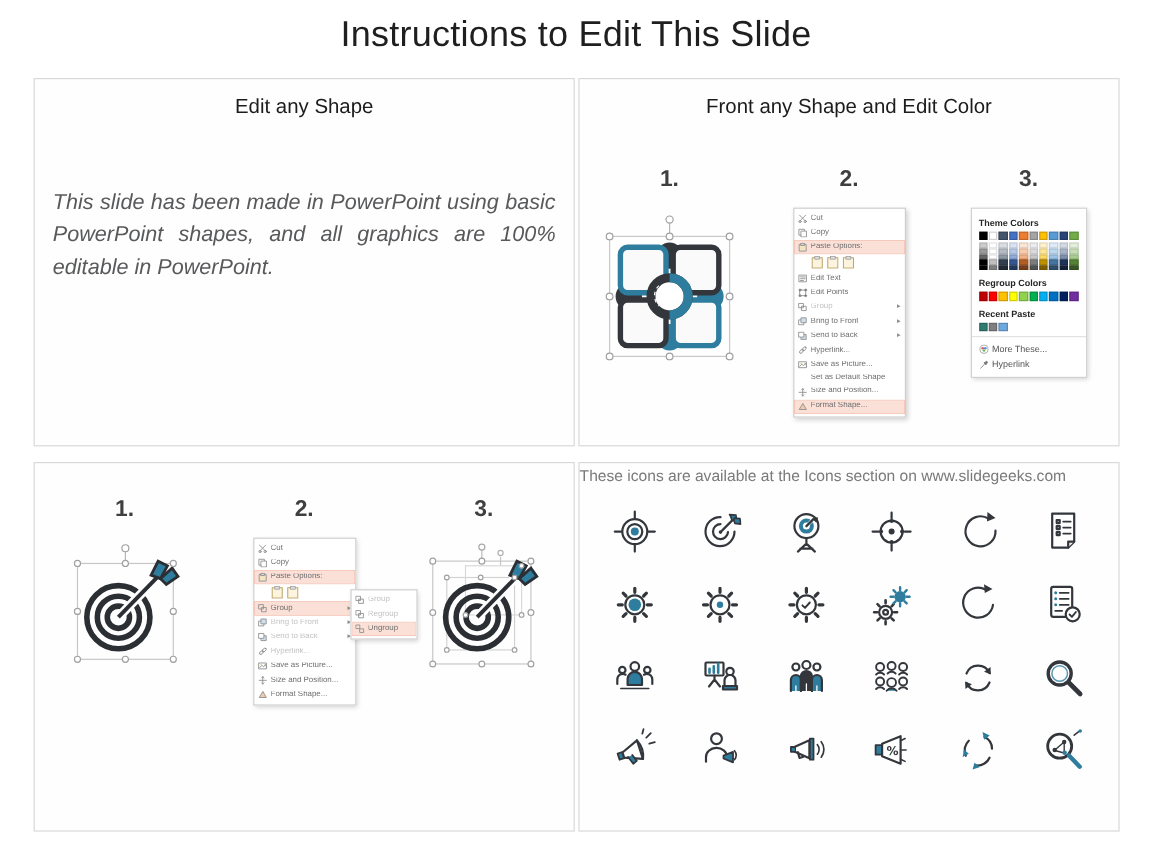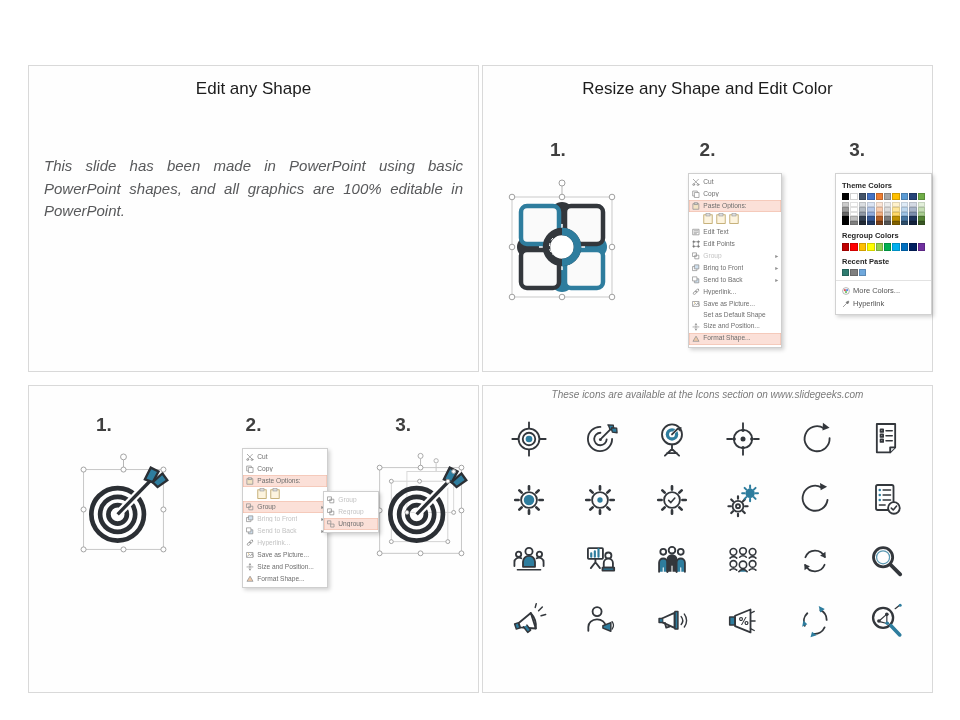--- a/index.html
+++ b/index.html
@@ -5,29 +5,29 @@
   html,body{margin:0;padding:0;background:#fff;}
   body{width:960px;height:720px;position:relative;font-family:"Liberation Sans",sans-serif;color:#222;overflow:hidden;}
   .slide{position:absolute;inset:0;background:#fff;}
   .title{position:absolute;top:12px;left:0;width:100%;text-align:center;font-size:30px;font-weight:500;color:#1f1f1f;margin:0;letter-spacing:.2px;}
   .panel{position:absolute;background:#fefefe;border:1px solid #d9d9d9;box-sizing:border-box;}
   .panel.tl{left:28px;top:65px;width:451px;height:307px;}
   .panel.tr{left:482px;top:65px;width:451px;height:307px;}
   .panel.bl{left:28px;top:385px;width:451px;height:308px;}
   .panel.br{left:482px;top:385px;width:451px;height:308px;}
   .panel h2{margin:13px 8px 0 8px;text-align:center;font-size:17px;font-weight:500;color:#1c1c1c;}
-  .body-italic{font-style:italic;color:#58595b;font-size:15px;line-height:1.5;text-align:justify;margin:0;padding:0 15px;}
+  .body-italic{font-style:italic;color:#58595b;font-size:18px;line-height:1.5;text-align:justify;margin:0;padding:0 15px;}
   .p1{margin-top:56px;}
   .p2{margin-top:32px;}
   .steps-row{display:flex;margin-top:40px;}
   .bl .steps-row{margin-top:28px;}
   .steps-row .step-num{flex:1;text-align:center;font-size:19px;font-weight:bold;color:#3f3f3f;}
   .graphics-row{display:flex;margin-top:12px;align-items:flex-start;}
-  .gcol{flex:1;display:flex;justify-content:flex-end;}
-  .subtitle{font-style:italic;color:#7a7a7a;font-size:10px;text-align:center;margin:3px 0 0 0;}
+  .gcol{flex:1;display:flex;justify-content:center;}
+  .subtitle{color:#7a7a7a;font-size:13px;text-align:left;margin:3px 0 0 0;}
   
   .mini-menu{position:relative;background:#fff;border:1px solid #cfcfcf;box-shadow:1.5px 2px 4px rgba(0,0,0,.18);width:92px;padding:2px 0;font-size:6.6px;color:#6e6e6e;line-height:1;}
   .bl .mini-menu{width:84px;}
   .mi{display:flex;align-items:center;gap:3px;padding:2px 3px 2px 3px;position:relative;}
   .mi .micon{width:8px;height:8px;flex:0 0 8px;display:inline-block;}
   .mi .noicon{width:8px;flex:0 0 8px;}
   .mi .lbl{white-space:nowrap;overflow:hidden;}
   .mi .arr{margin-left:auto;color:#8f8f8f;font-size:6px;}
   .mi.hl{background:#fbe0d8;box-shadow:inset 0 0 0 .5px #f0b49e;}
   .mi.dis{color:#c3c3c3;}
@@ -45,28 +45,29 @@
   .pal-item{display:flex;align-items:center;gap:3px;padding:2px 0;color:#555;}
   
   .icon-grid{display:grid;grid-template-columns:repeat(6,1fr);margin-top:8px;padding:0 10px;}
   .icon-cell{height:61px;display:flex;align-items:center;justify-content:center;}
   svg{display:block;}
 </style>
 </head>
 <body>
 
 <div class="slide">
+  <h1 class="title">Instructions to Edit This Slide</h1>
 
   <section class="panel tl">
     <h2>Edit any Shape</h2>
     <p class="body-italic p1">This slide has been made in PowerPoint using basic PowerPoint shapes, and all graphics are 100% editable in PowerPoint.</p>
   </section>
 
   <section class="panel tr">
-    <h2>Resize any Shape and Edit Color</h2>
+    <h2>Front any Shape and Edit Color</h2>
     <div class="steps-row">
       <div class="step-num">1.</div>
       <div class="step-num">2.</div>
       <div class="step-num">3.</div>
     </div>
     <div class="graphics-row">
       <div class="gcol" id="tr-shape">
           <svg viewBox="0 0 140 140" width="142" height="140">
             <line x1="70" y1="24" x2="70" y2="13" stroke="#b5b5b5" stroke-width="1"></line>
             <circle cx="70" cy="10" r="3" fill="#fff" stroke="#a0a0a0" stroke-width="1"></circle>
@@ -341,21 +342,21 @@
               <div class="sw" style="background:#6fa8dc"></div>
             </div>
             <div class="pal-div"></div>
             <div class="pal-item">
               <svg viewBox="0 0 8 8" width="8" height="8">
                 <circle cx="4" cy="4" r="3.4" fill="none" stroke="#9a9a9a" stroke-width="0.7"></circle>
                 <circle cx="2.9" cy="3.2" r="1.1" fill="#e05c5c"></circle>
                 <circle cx="5.1" cy="3.2" r="1.1" fill="#5c8de0"></circle>
                 <circle cx="4" cy="5.1" r="1.1" fill="#6cbf5e"></circle>
               </svg>
-              <span>More Colors...</span>
+              <span>More These...</span>
             </div>
             <div class="pal-item">
               <svg viewBox="0 0 8 8" width="8" height="8">
                 <path d="M1 7 L4.6 3.4 M4 2.4 l1.6 1.6 1.4-2.2 -0.8-0.8 -2.2 1.4z" fill="#777" stroke="#777" stroke-width="0.7"></path>
               </svg>
               <span>Hyperlink</span>
             </div>
           </div>
         </div>
     </div>

